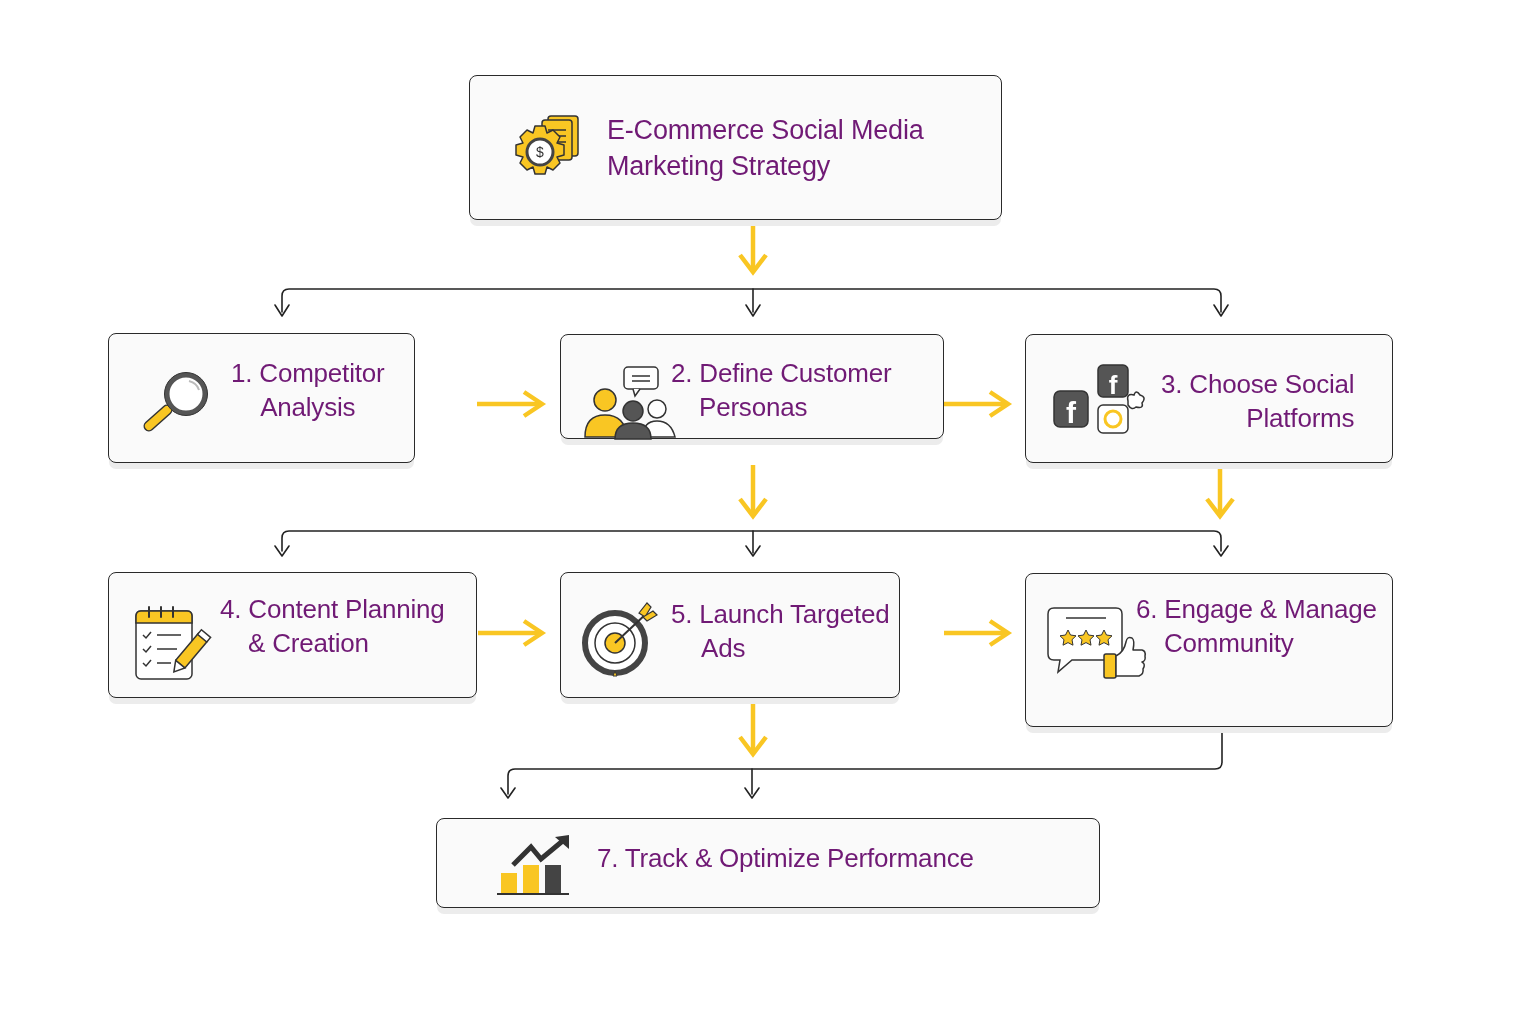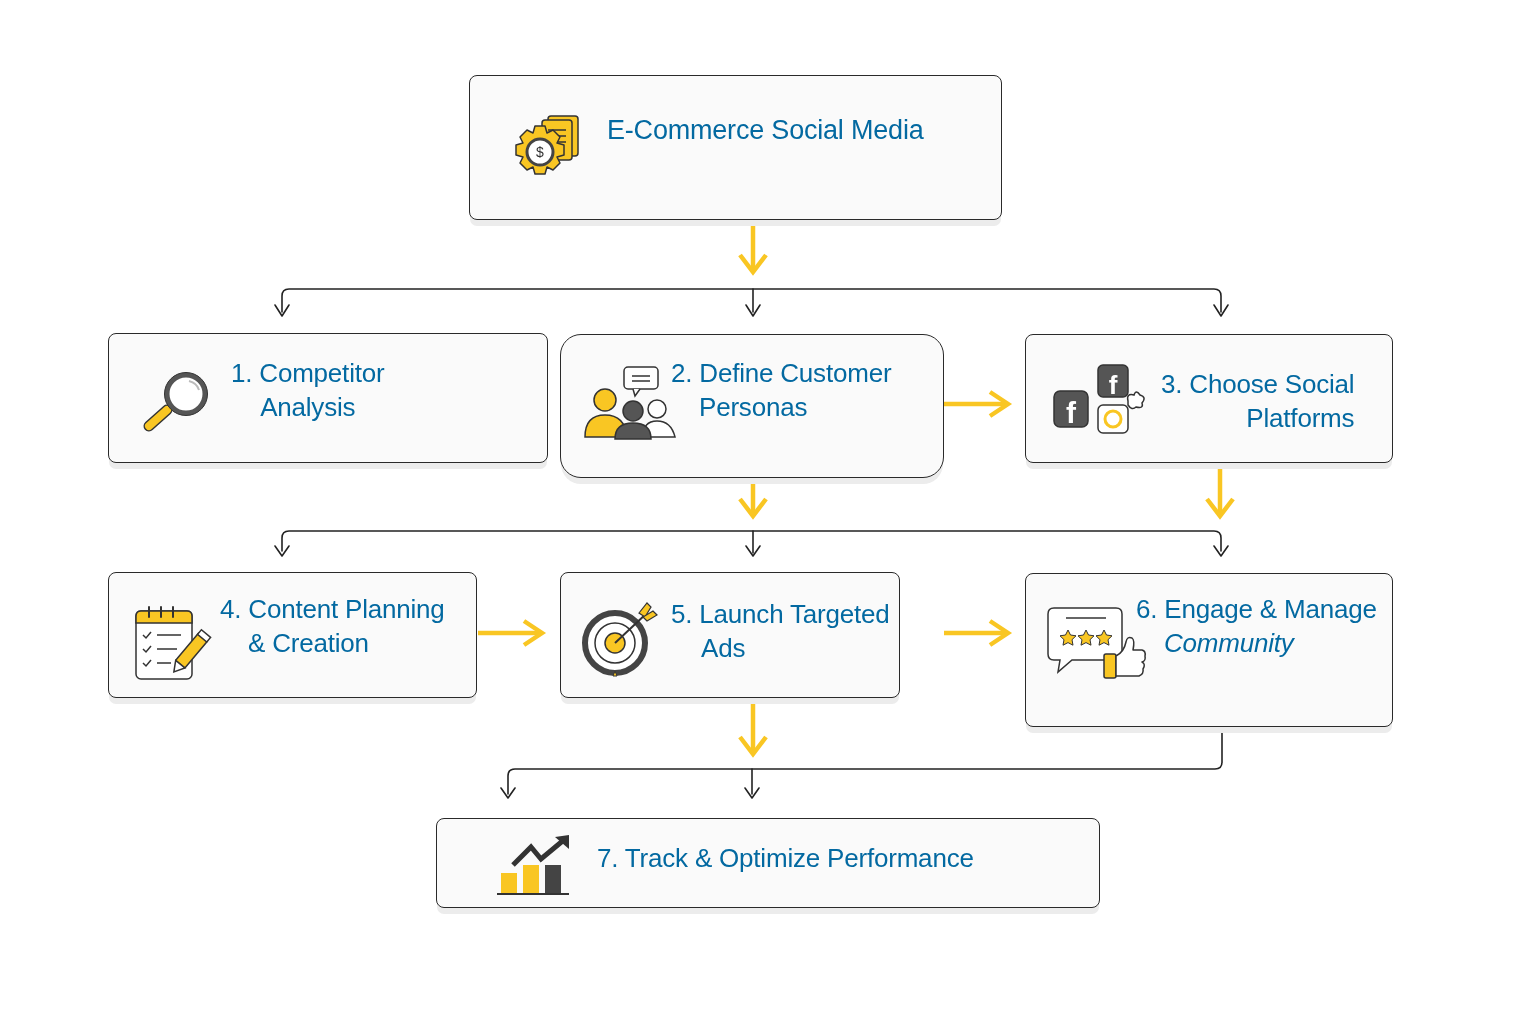--- a/index.html
+++ b/index.html
@@ -15,21 +15,21 @@
     border: 1.6px solid #2a2a2a;
     border-radius: 8px;
     box-shadow: 0 7px 0 -1px #ececec;
     box-sizing: border-box;
   }
   .node .icon { position: absolute; }
   .node .title {
     position: absolute;
     font-size: 26px;
     line-height: 34px;
-    color: #0369a1;
+    color: #701a75;
     letter-spacing: -0.2px;
     white-space: nowrap;
   }
   .node .title span { display: block; }
   svg.connectors { position: absolute; left: 0; top: 0; }
 </style>
 </head>
 <body>
 
 <svg class="connectors" width="1536" height="1024">
@@ -85,40 +85,41 @@
       <path d="M38 20 H56 M38 26 H56 M44 32 H56" stroke="#333" stroke-width="1.3"></path>
       <g transform="translate(30 42)">
         <path d="M-5 -26 h10 l2 7 l6 -3 l7 7 l-3 6 l7 2 v10 l-7 2 l3 6 l-7 7 l-6 -3 l-2 7 h-10 l-2 -7 l-6 3 l-7 -7 l3 -6 l-7 -2 v-10 l7 -2 l-3 -6 l7 -7 l6 3 z" fill="#f9c623" stroke="#333" stroke-width="1.5" stroke-linejoin="round"></path>
         <circle cx="0" cy="0" r="13" fill="#fff" stroke="#444" stroke-width="3"></circle>
         <text x="0" y="5" font-size="14" text-anchor="middle" fill="#333" font-family="Liberation Sans, sans-serif">$</text>
       </g>
     </svg>
   </div>
   <div class="title" style="left:137px; top:36px; font-size:27px; line-height:36px;">
     <span>E-Commerce Social Media</span>
-  </div>
-</div>
-
-<div class="node" style="left:108px; top:333px; width:440px; height:130px;">
+    <span>Marketing Strategy</span>
+  </div>
+</div>
+
+<div class="node" style="left:108px; top:333px; width:307px; height:130px;">
   <div class="icon" style="left:30px; top:34px; width:80px; height:66px;">
     <svg width="80" height="66" viewBox="0 0 80 66">
       <line x1="10" y1="58" x2="28" y2="42" stroke="#333" stroke-width="11" stroke-linecap="round"></line>
       <line x1="10" y1="58" x2="28" y2="42" stroke="#f9c623" stroke-width="8" stroke-linecap="round"></line>
       <circle cx="47" cy="26" r="19" fill="#fff" stroke="#555" stroke-width="5"></circle>
       <circle cx="47" cy="26" r="21.5" fill="none" stroke="#333" stroke-width="1"></circle>
       <path d="M50 13 Q58 15 60 22" stroke="#bbb" stroke-width="2" fill="none"></path>
     </svg>
   </div>
   <div class="title" style="left:122px; top:22px; text-align:center;">
     <span>1. Competitor</span>
     <span>Analysis</span>
   </div>
 </div>
 
-<div class="node" style="left:560px; top:334px; width:384px; height:144px;border-radius:21px;">
+<div class="node" style="left:560px; top:334px; width:384px; height:105px;">
   <div class="icon" style="left:22px; top:30px; width:96px; height:76px;">
     <svg width="96" height="76" viewBox="0 0 96 76">
       <rect x="41" y="2" width="34" height="22" rx="4" fill="#fff" stroke="#333" stroke-width="1.5"></rect>
       <path d="M50 24 L52 31 L57 24" fill="#fff" stroke="#333" stroke-width="1.5"></path>
       <path d="M49 11 H67 M49 16 H67" stroke="#333" stroke-width="1.5"></path>
       <circle cx="74" cy="44" r="9" fill="#fff" stroke="#333" stroke-width="1.5"></circle>
       <path d="M60 72 Q60 56 74 56 Q88 56 92 72 Z" fill="#fff" stroke="#333" stroke-width="1.5"></path>
       <circle cx="22" cy="35" r="11" fill="#f9c623" stroke="#333" stroke-width="1.5"></circle>
       <path d="M2 72 Q2 50 22 50 Q42 50 44 72 Z" fill="#f9c623" stroke="#333" stroke-width="1.5"></path>
       <circle cx="50" cy="46" r="10" fill="#555" stroke="#333" stroke-width="1.5"></circle>
@@ -203,21 +204,21 @@
         <path d="M22 24 l2.5 5 5.5 .8 -4 3.9 1 5.5 -5 -2.6 -5 2.6 1 -5.5 -4 -3.9 5.5 -.8z"></path>
         <path d="M40 24 l2.5 5 5.5 .8 -4 3.9 1 5.5 -5 -2.6 -5 2.6 1 -5.5 -4 -3.9 5.5 -.8z"></path>
         <path d="M58 24 l2.5 5 5.5 .8 -4 3.9 1 5.5 -5 -2.6 -5 2.6 1 -5.5 -4 -3.9 5.5 -.8z"></path>
       </g>
       <rect x="58" y="48" width="12" height="24" rx="2" fill="#f9c623" stroke="#333" stroke-width="1.5"></rect>
       <path d="M70 50 Q78 46 80 36 Q81 30 86 32 Q89 34 87 44 H96 Q100 45 99 50 Q100 55 96 56 Q100 58 97 63 Q98 68 93 70 H70 Z" fill="#fff" stroke="#333" stroke-width="1.5" stroke-linejoin="round"></path>
     </svg>
   </div>
   <div class="title" style="left:110px; top:18px;">
     <span>6. Engage &amp; Manage</span>
-    <span style="padding-left:28px;font-style:italic;">Community</span>
+    <span style="padding-left:28px;">Community</span>
   </div>
 </div>
 
 <div class="node" style="left:436px; top:818px; width:664px; height:90px;">
   <div class="icon" style="left:58px; top:16px; width:80px; height:62px;">
     <svg width="80" height="62" viewBox="0 0 80 62">
       <rect x="6" y="38" width="16" height="20" fill="#f9c623"></rect>
       <rect x="28" y="30" width="16" height="28" fill="#f9c623"></rect>
       <rect x="50" y="30" width="16" height="28" fill="#444"></rect>
       <line x1="2" y1="59" x2="74" y2="59" stroke="#333" stroke-width="2"></line>

